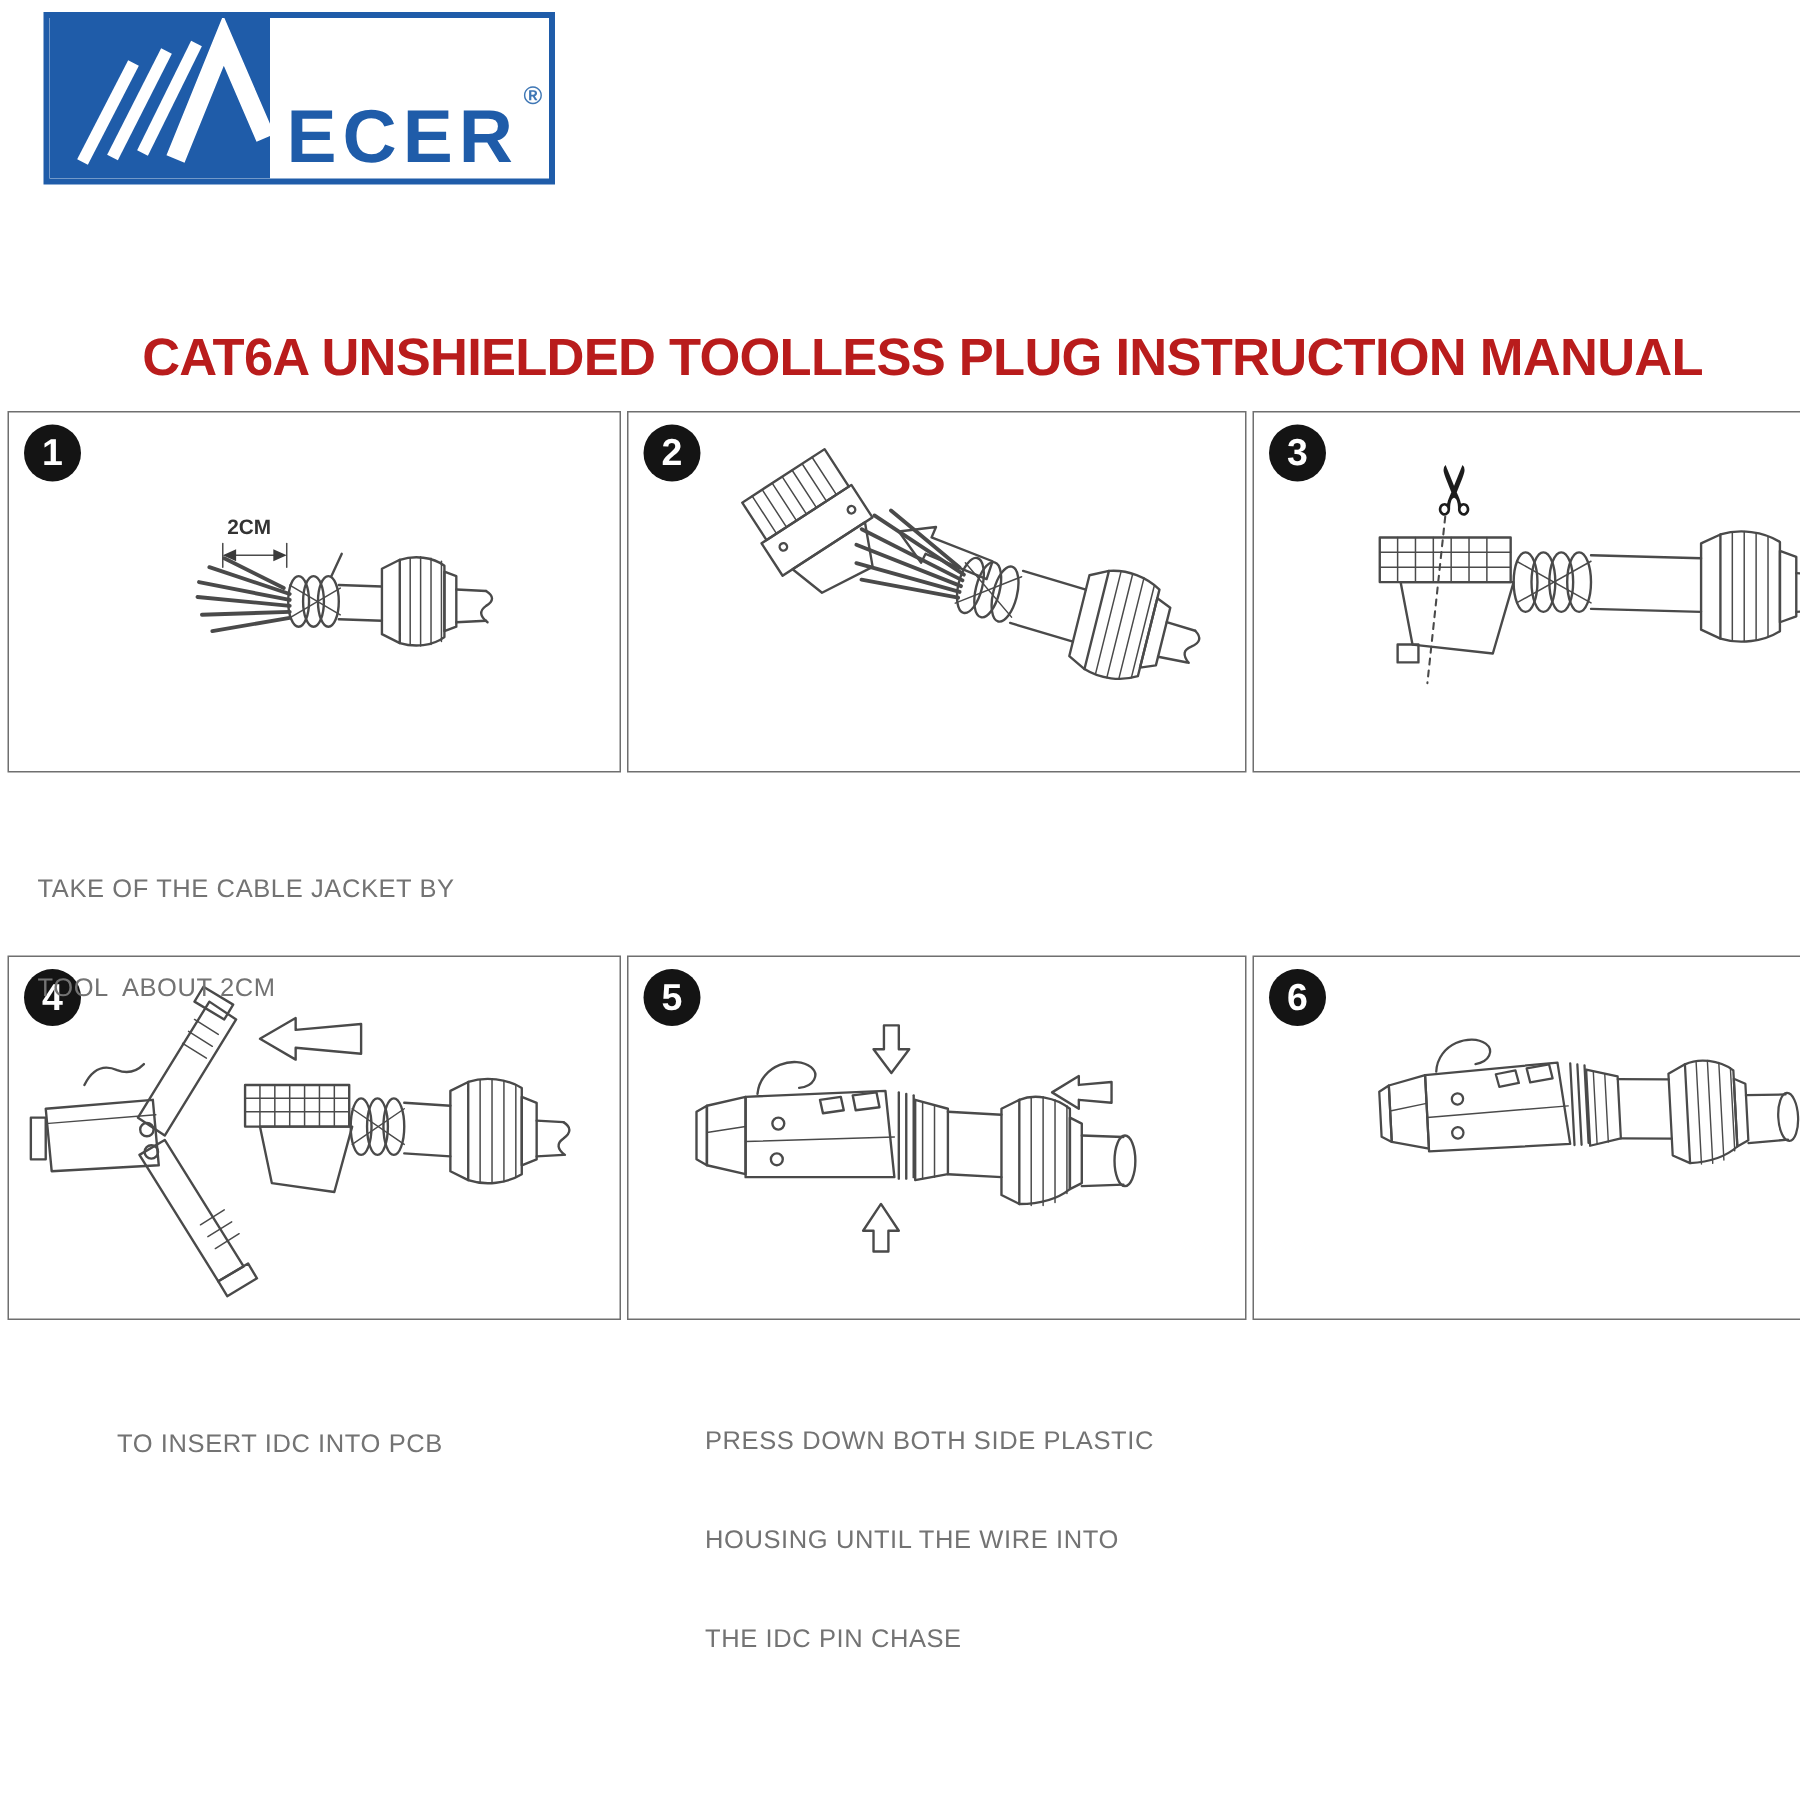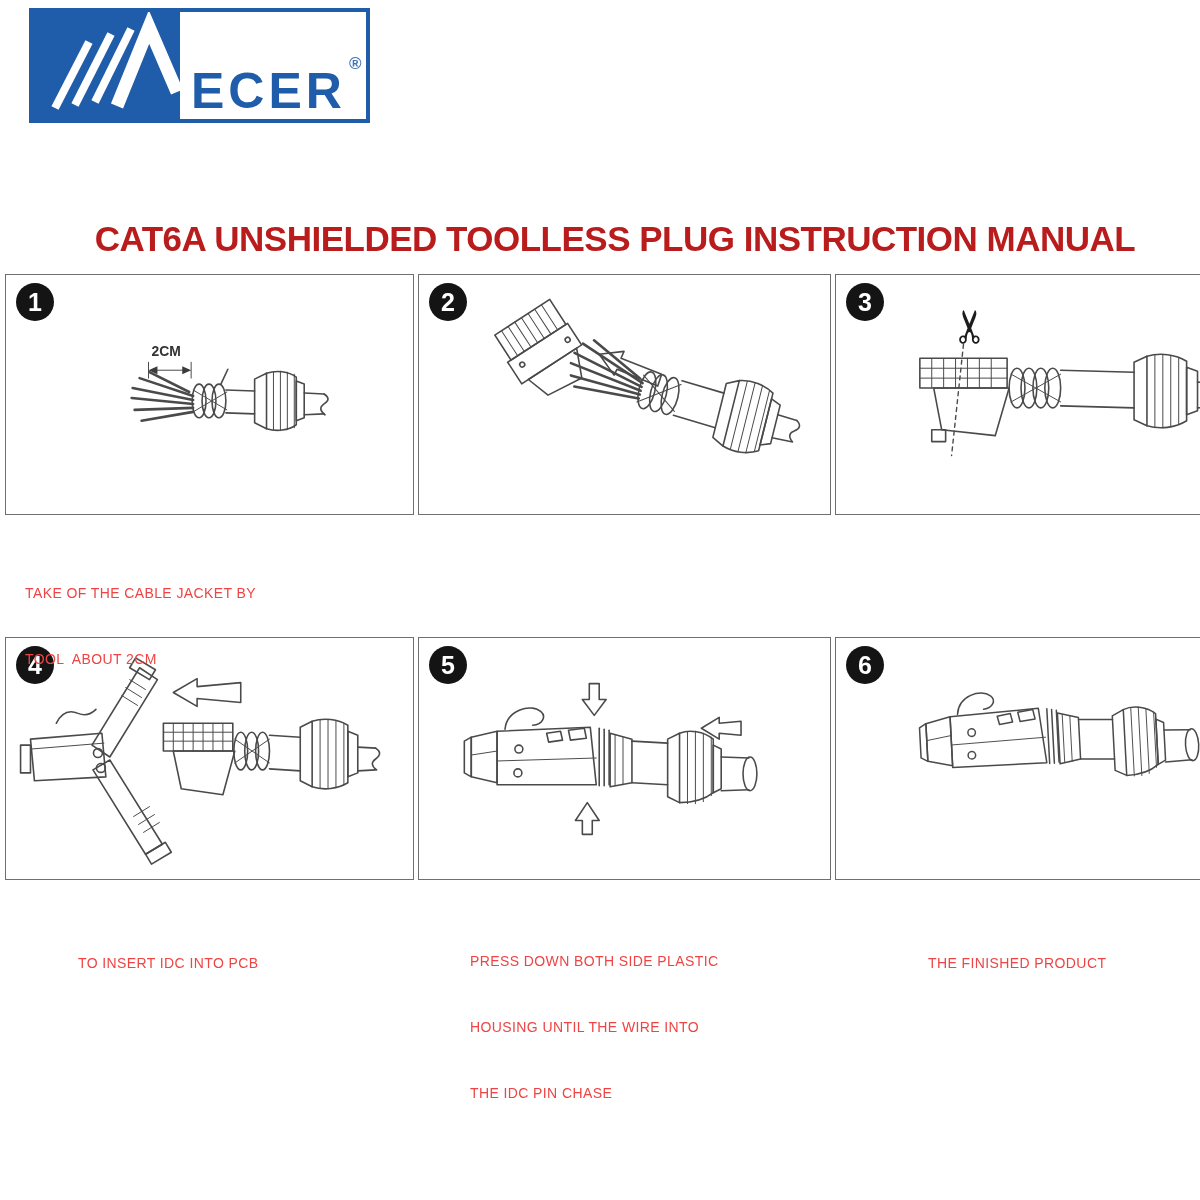--- a/index.html
+++ b/index.html
@@ -36,21 +36,21 @@
       {fill:none;stroke:#4a4a4a;stroke-width:1.6;stroke-linecap:round;stroke-linejoin:round;}
   .art .wire{stroke-width:2.6;}
   .art .thin{stroke-width:1;}
   .art .dash{stroke-dasharray:4 4;stroke-width:1.4;}
   .art .fill-dark{fill:#3a3a3a;stroke:none;}
   .art text{stroke:none;}
   .art .dim-text{fill:#333;font-size:14px;font-weight:700;font-family:"Liberation Sans",sans-serif;}
   .art .glyph{fill:#1c1c1c;font-size:46px;}
 
   
-  .caption{position:absolute;color:#ef4444;font-size:14px;letter-spacing:0.4px;
+  .caption{position:absolute;color:#737373;font-size:17px;letter-spacing:0.4px;
            line-height:22px;white-space:pre;}
   .c1{left:25px; top:538px;}
   .c2{left:502px;top:538px;}
   .c3{left:908px;top:540px;}
   .c4{left:78px; top:908px;}
   .c5{left:470px;top:906px;}
   .c6{left:928px;top:908px;}
 </style>
 </head>
 <body>
@@ -354,17 +354,14 @@
     <div>TOOL  ABOUT 2CM</div>
   </div>
   <div class="caption c4">
     <div>TO INSERT IDC INTO PCB</div>
   </div>
   <div class="caption c5">
     <div>PRESS DOWN BOTH SIDE PLASTIC</div>
     <div>HOUSING UNTIL THE WIRE INTO</div>
     <div>THE IDC PIN CHASE</div>
   </div>
-  <div class="caption c6">
-    <div>THE FINISHED PRODUCT</div>
-  </div>
 
 </div>
 
 </body></html>

